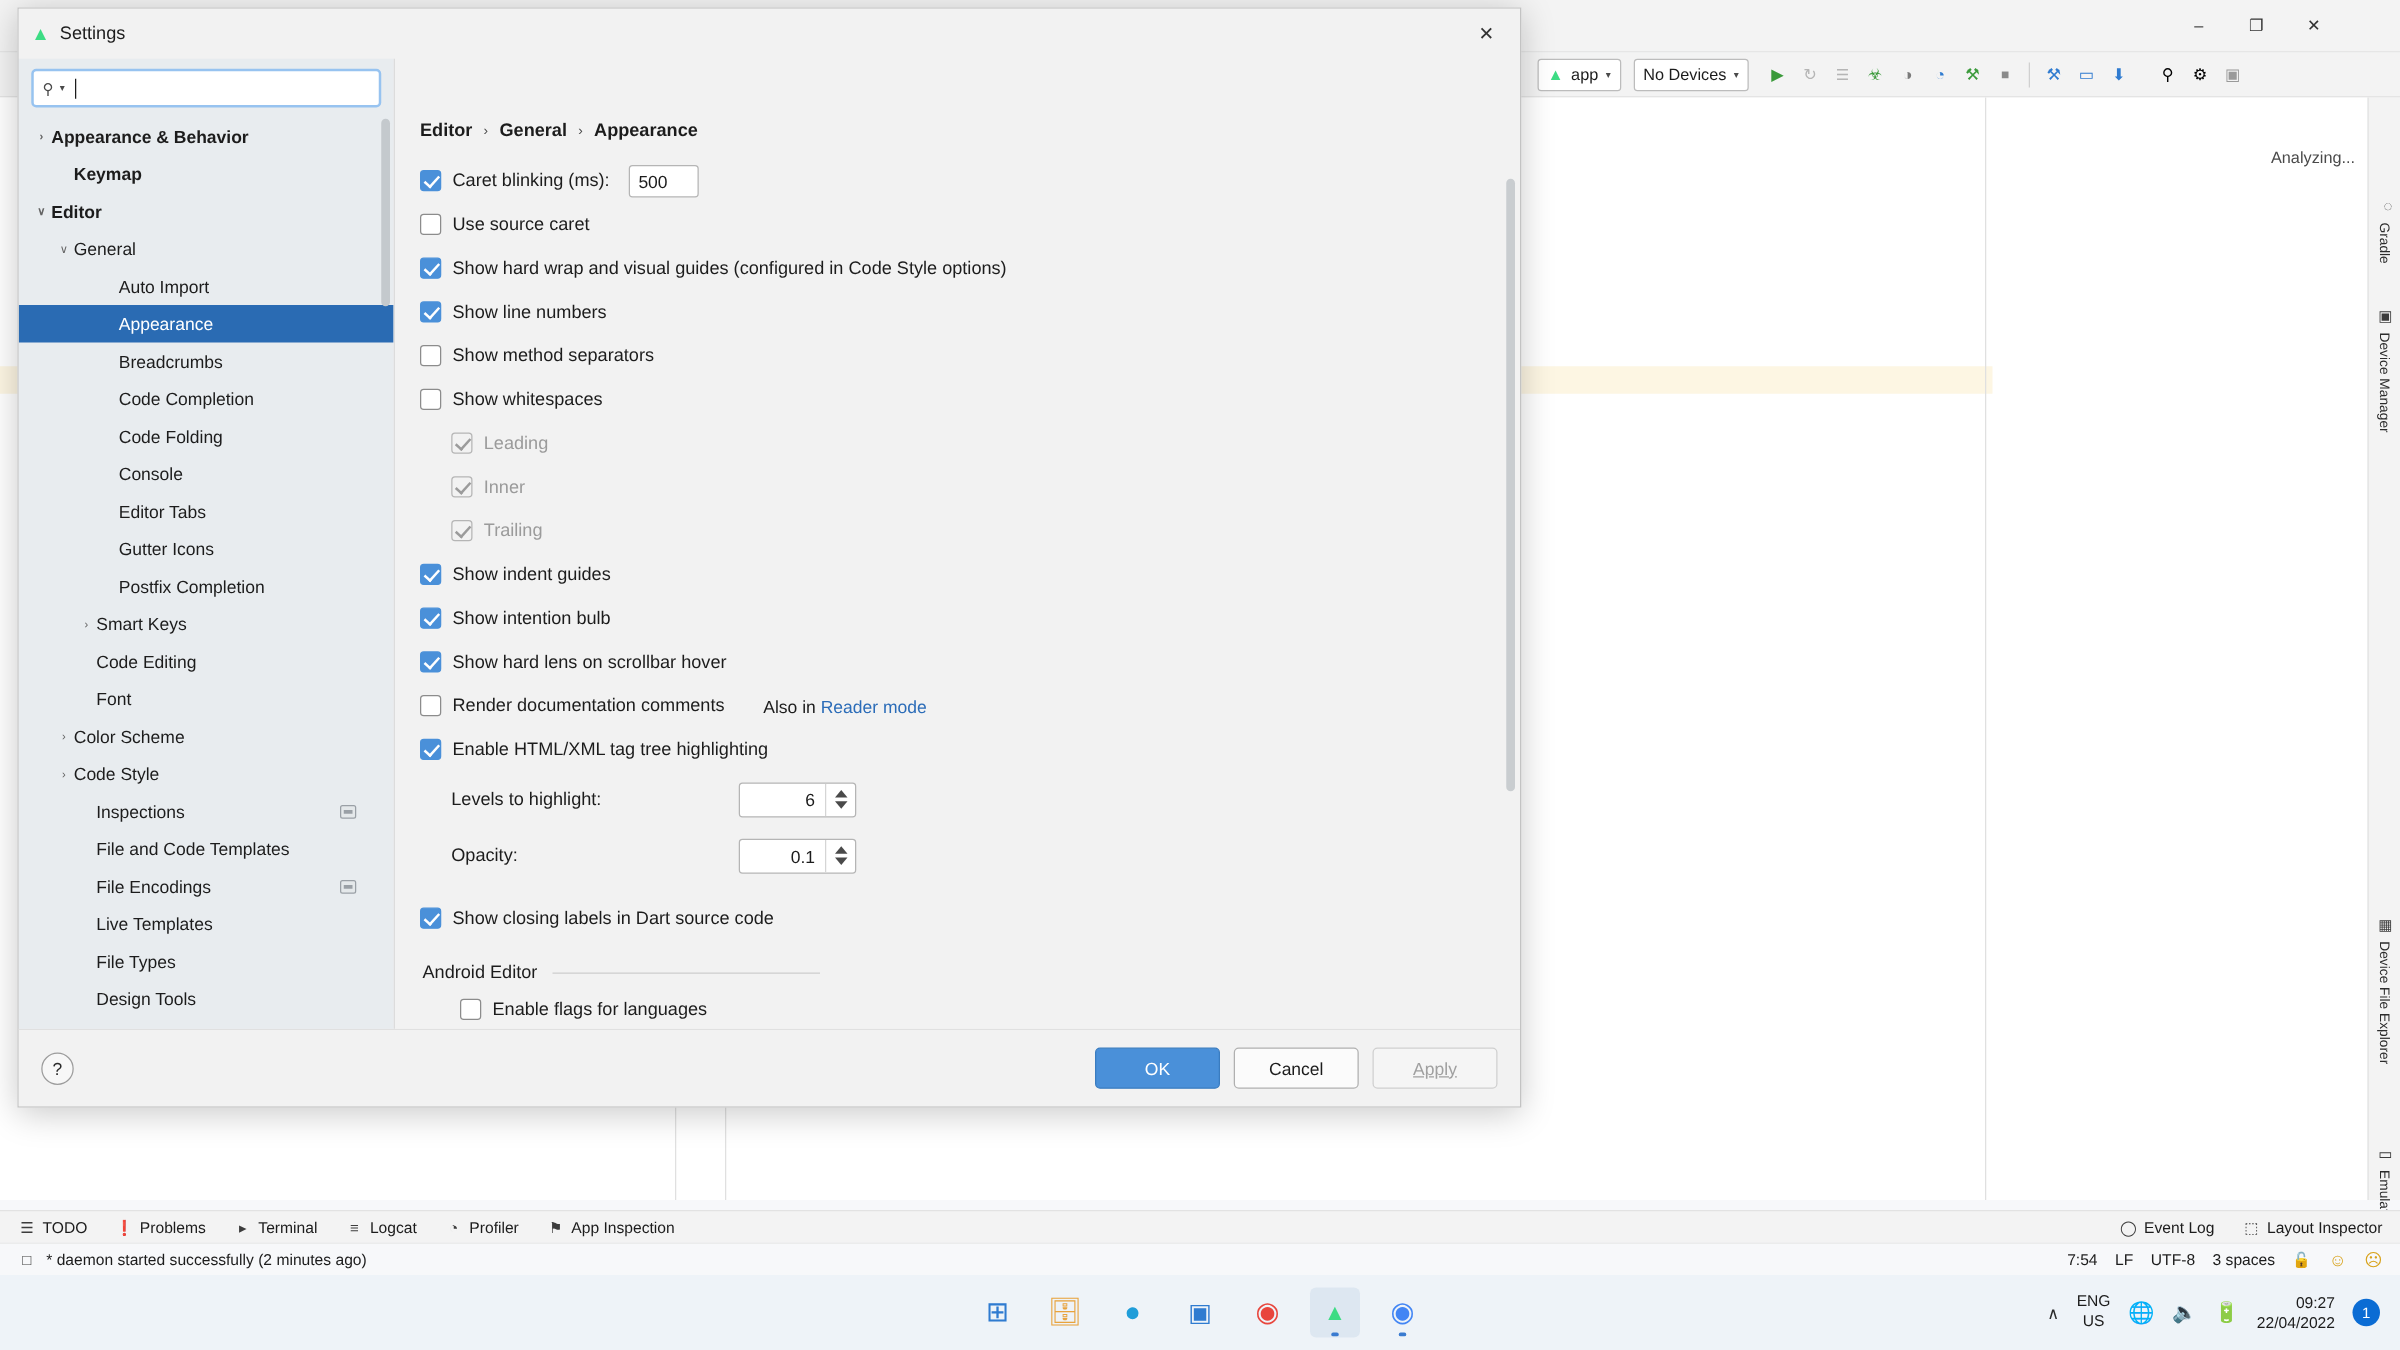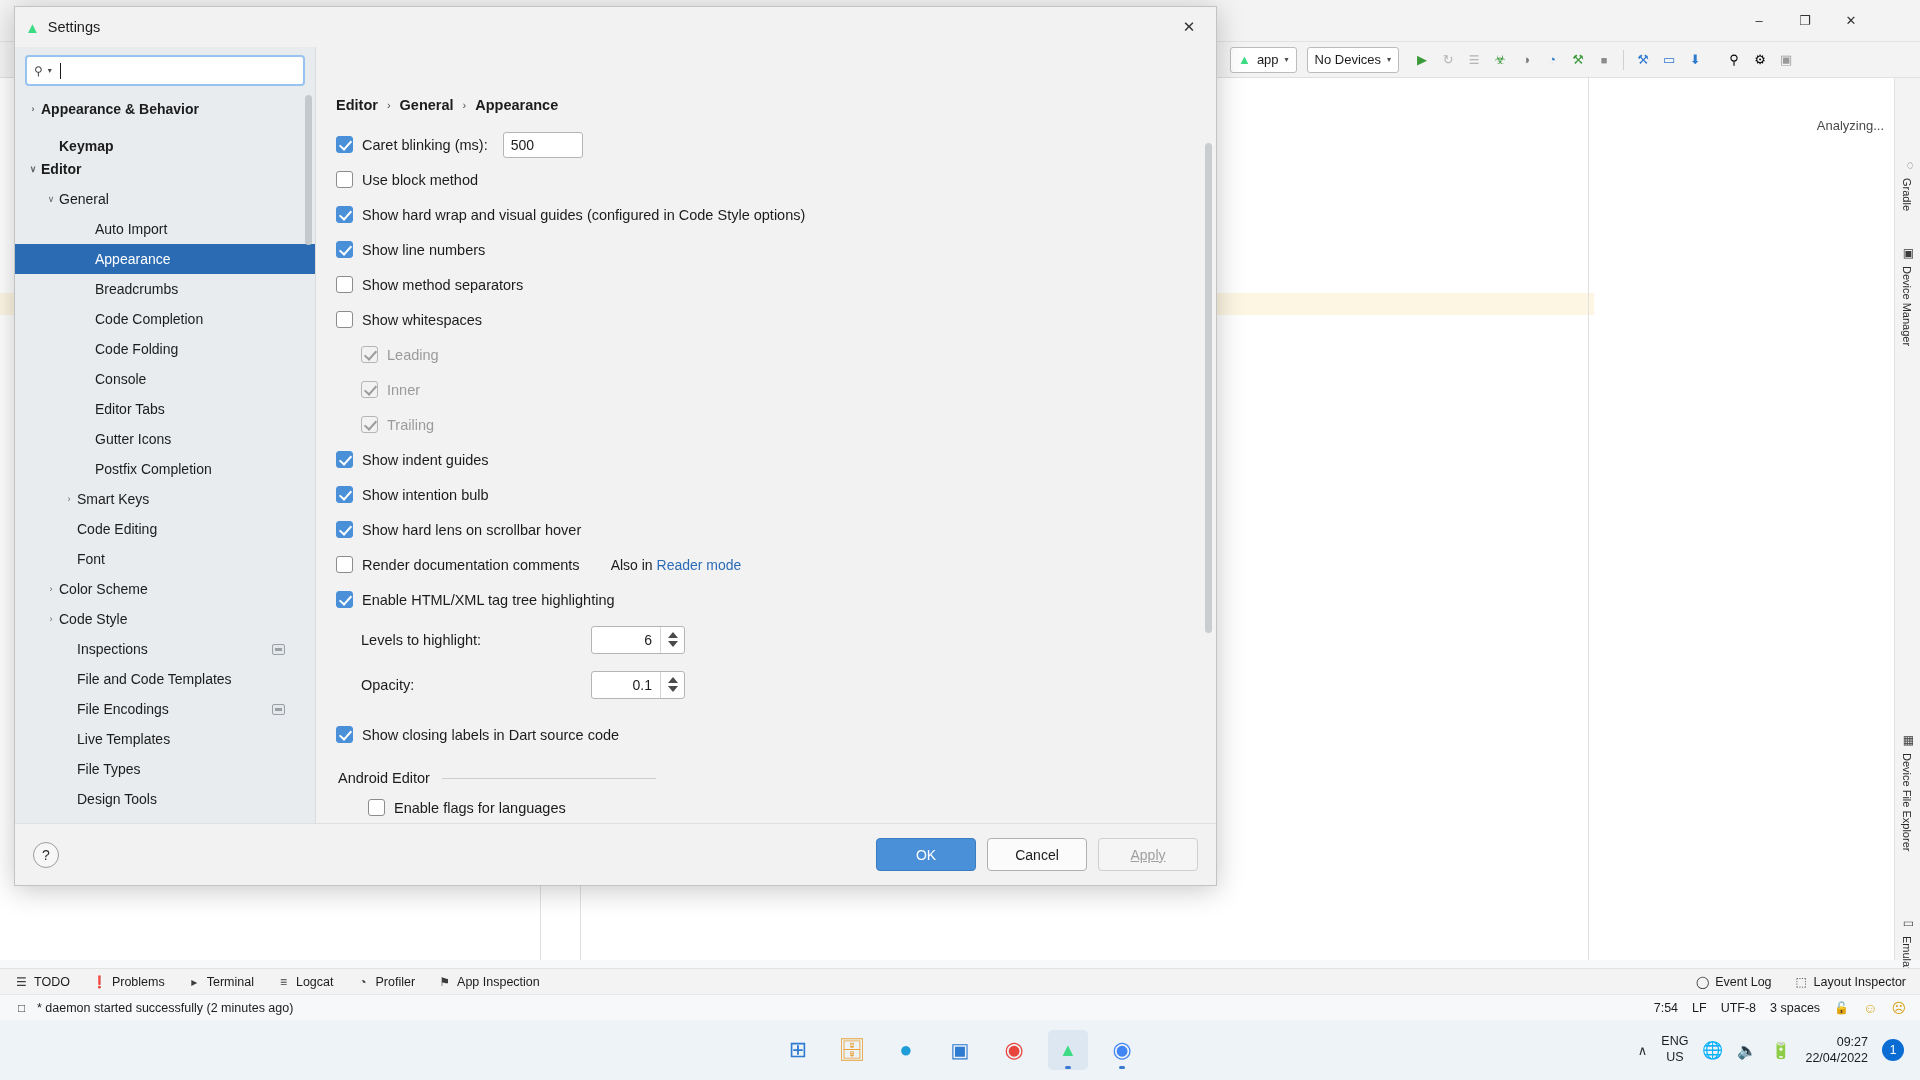--- a/index.html
+++ b/index.html
@@ -456,21 +456,21 @@
           <span style="font-size:8px;color:#4a4a4a">▾</span>
           <span class="cursor"></span>
           <span></span>
         </div>
       </div>
       <div class="tree" id="tree">
           <div class="tree-row bold" style="padding-left: 10px;">
             <span class="tw-arrow">›</span>
             <span>Appearance &amp; Behavior</span>
           </div>
-          <div class="tree-row bold" style="padding-left: 28px; align-items: flex-end;">
+          <div class="tree-row bold" style="padding-left: 28px;">
             <span class="tw-arrow"></span>
             <span>Keymap</span>
           </div>
           <div class="tree-row bold" style="padding-left: 10px;">
             <span class="tw-arrow">∨</span>
             <span>Editor</span>
           </div>
           <div class="tree-row" style="padding-left: 28px;">
             <span class="tw-arrow">∨</span>
             <span>General</span>
@@ -570,25 +570,25 @@
         <span class="sep">›</span>
         <span>General</span>
         <span class="sep">›</span>
         <span>Appearance</span>
       </div>
 
       <div class="opts" id="opts">
           <div class="opt-row">
             <span class="cb on"></span>
             <span>Caret blinking (ms):</span>
-            <span class="txtfield" style="margin-left: 6px; width: 80px;">500</span>
+            <span class="txtfield" style="margin-left: 6px; width: 56px;">500</span>
           </div>
           <div class="opt-row">
             <span class="cb"></span>
-            <span>Use block method</span>
+            <span>Use source caret</span>
           </div>
           <div class="opt-row">
             <span class="cb on"></span>
             <span>Show hard wrap and visual guides (configured in Code Style options)</span>
           </div>
           <div class="opt-row">
             <span class="cb on"></span>
             <span>Show line numbers</span>
           </div>
           <div class="opt-row">

